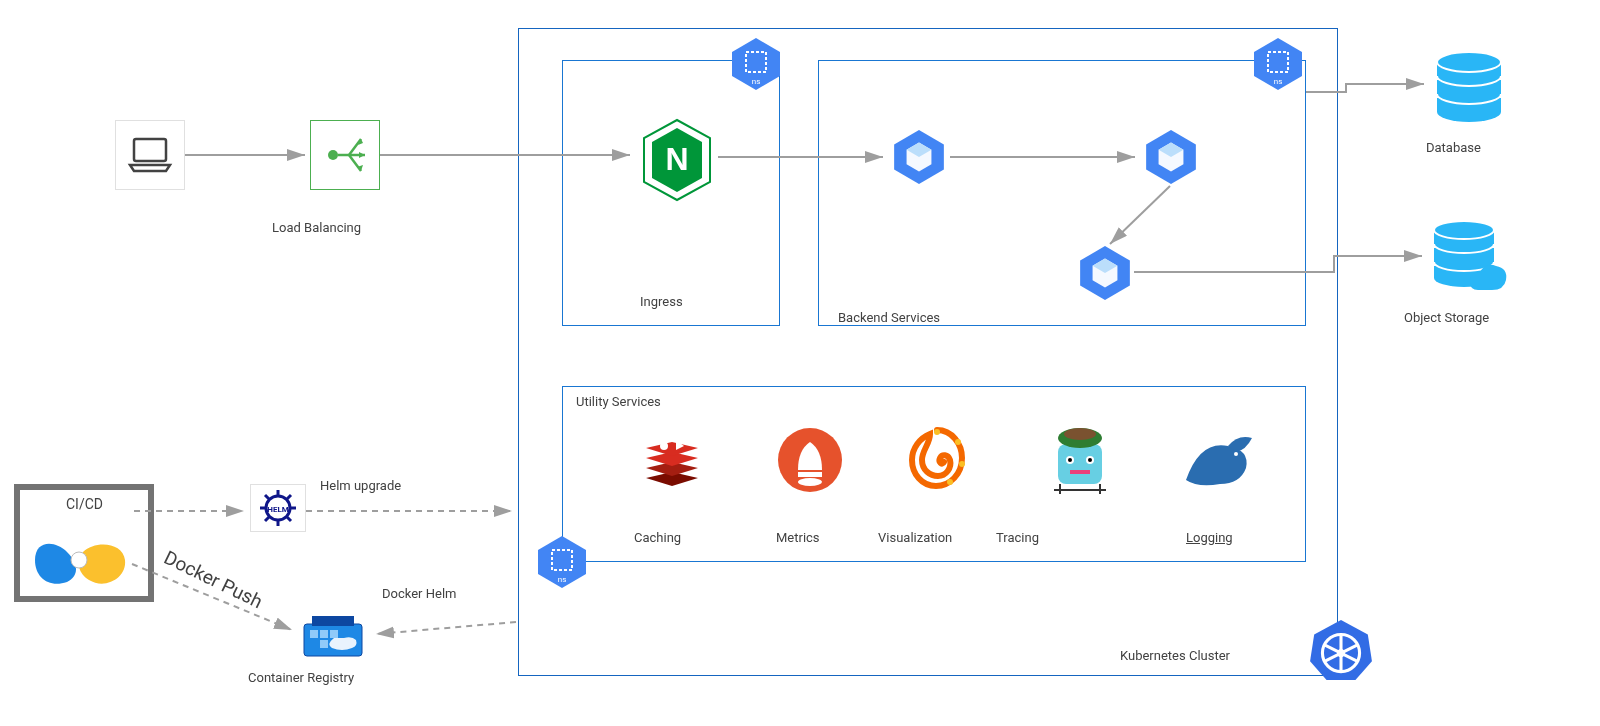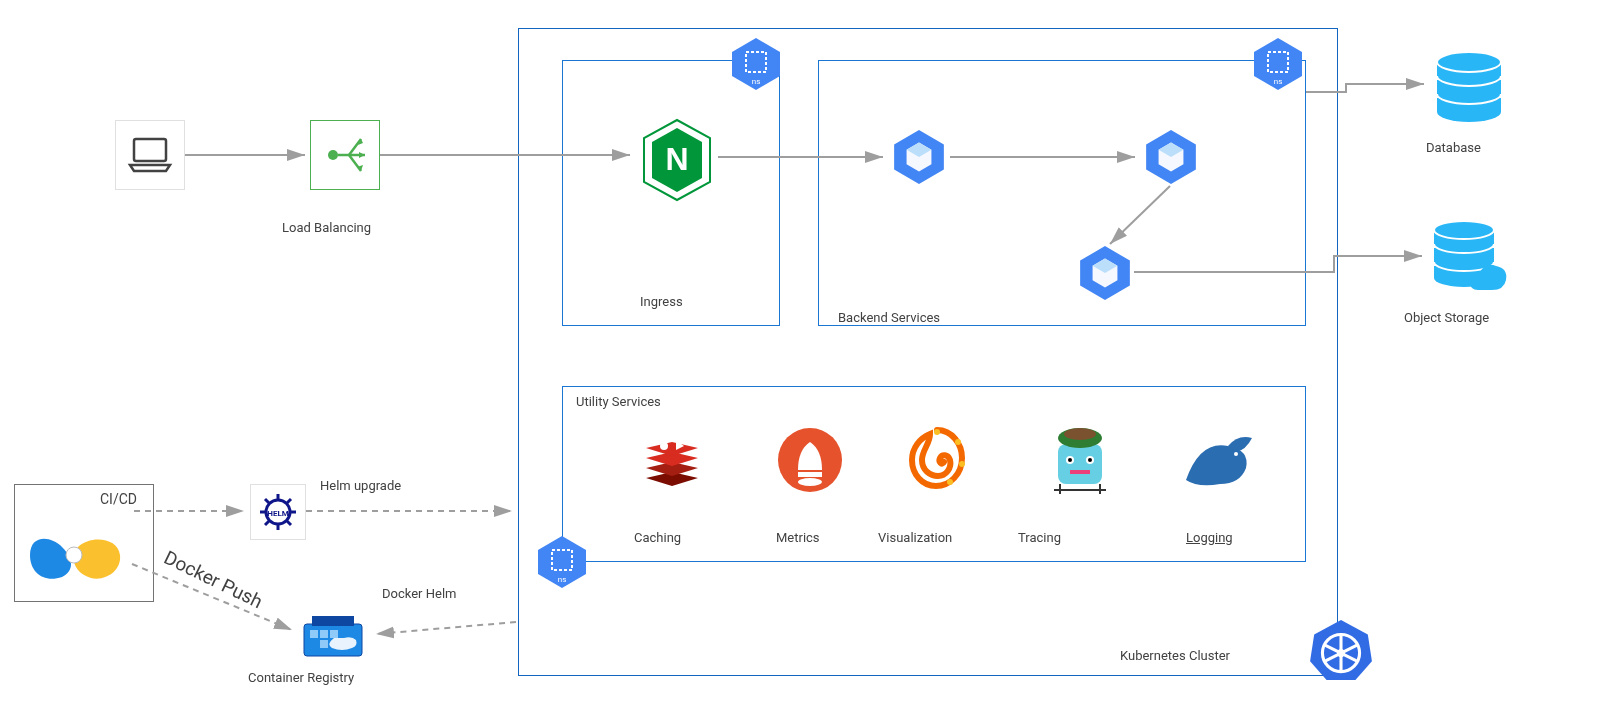--- a/index.html
+++ b/index.html
@@ -51,21 +51,21 @@
     <circle cx="14" cy="26" r="5" fill="#4caf50"></circle>
     <line x1="19" y1="26" x2="30" y2="26" stroke="#4caf50" stroke-width="2.5"></line>
     <line x1="30" y1="26" x2="42" y2="10" stroke="#4caf50" stroke-width="2.5"></line>
     <line x1="30" y1="26" x2="46" y2="26" stroke="#4caf50" stroke-width="2.5"></line>
     <line x1="30" y1="26" x2="42" y2="42" stroke="#4caf50" stroke-width="2.5"></line>
     <path d="M42 10 l-3 6 l5 -2 z" fill="#4caf50"></path>
     <path d="M46 26 l-6 -3 l0 6 z" fill="#4caf50"></path>
     <path d="M42 42 l2 -6 l-6 2 z" fill="#4caf50"></path>
   </svg>
 </div>
-<div class="label" style="left:282px; top:220px;text-align:center;">Load Balancing</div>
+<div class="label" style="left:272px; top:220px;text-align:center;">Load Balancing</div>
 
 <div class="box" style="left:518px; top:28px; width:820px; height:648px; border-color:#1565c0;"></div>
 <div class="label" style="left:1120px; top:648px; font-weight:400;">Kubernetes Cluster</div>
 
 <div style="position:absolute; left:1308px; top:618px; width:66px; height:66px;">
   <svg viewBox="0 0 64 64" width="66" height="66">
     <polygon points="32,2 58,16 62,42 46,60 18,60 2,42 6,16" fill="#326ce5"></polygon>
     <circle cx="32" cy="34" r="18" fill="none" stroke="#fff" stroke-width="3"></circle>
     <g stroke="#fff" stroke-width="3">
       <line x1="32" y1="16" x2="32" y2="52"></line>
@@ -183,21 +183,21 @@
     <circle cx="30" cy="40" r="4" fill="#fff"></circle>
       <circle cx="30" cy="40" r="2" fill="#000"></circle>
     <circle cx="50" cy="40" r="4" fill="#fff"></circle>
       <circle cx="50" cy="40" r="2" fill="#000"></circle>
     <rect x="30" y="50" width="20" height="4" fill="#ec407a"></rect>
     <line x1="14" y1="70" x2="66" y2="70" stroke="#333" stroke-width="2"></line>
     <line x1="20" y1="64" x2="20" y2="74" stroke="#333" stroke-width="2"></line>
     <line x1="60" y1="64" x2="60" y2="74" stroke="#333" stroke-width="2"></line>
   </svg>
 </div>
-<div class="label" style="left:1018px; top:530px;">Tracing</div>
+<div class="label" style="left:996px; top:530px;">Tracing</div>
 
 <div style="position:absolute; left:1180px; top:428px; width:80px; height:64px;">
   <svg viewBox="0 0 80 64">
     <path d="M6 52 Q20 12 48 18 Q70 22 66 40 Q60 56 40 56 Q18 60 6 52 Z" fill="#2a6db0"></path>
     <path d="M48 18 Q58 6 72 10 Q66 22 56 24 Z" fill="#2a6db0"></path>
     <circle cx="56" cy="26" r="2" fill="#fff"></circle>
   </svg>
 </div>
 <div class="label" style="left:1186px; top:530px;text-decoration:underline;">Logging</div>
 
@@ -221,30 +221,30 @@
     <path d="M6 30 v14 a30 9 0 0 0 60 0 v-14" fill="#29b6f6"></path>
     <path d="M6 48 v12 a30 9 0 0 0 60 0 v-12" fill="#29b6f6"></path>
     <ellipse cx="36" cy="12" rx="30" ry="9" fill="none" stroke="#fff" stroke-width="2"></ellipse>
     <path d="M6 26 a30 9 0 0 0 60 0" fill="none" stroke="#fff" stroke-width="2"></path>
     <path d="M6 44 a30 9 0 0 0 60 0" fill="none" stroke="#fff" stroke-width="2"></path>
     <path d="M52 54 q6 -10 16 -6 q12 2 10 14 q-2 10 -14 10 h-14 q-8 0 -8 -8 q0 -10 10 -10" fill="#29b6f6"></path>
   </svg>
 </div>
 <div class="label" style="left:1404px; top:310px;text-align:center;">Object Storage</div>
 
-<div style="position:absolute; left:14px; top:484px; width:140px; height:118px; border:1px solid #737373; background:#fff;padding-left:39px;">
+<div style="position:absolute; left:14px; top:484px; width:140px; height:118px; border:6px solid #737373; background:#fff;">
   <div class="label" style="position:relative; left:46px; top:6px; font-size:14px;">CI/CD</div>
   <svg width="110" height="78" viewBox="0 0 110 78" style="position:absolute; left:5px; top:30px;">
     <path d="M10 40 C10 20 30 20 42 32 C54 44 54 56 42 62 C24 68 10 58 10 40 Z" fill="#1e88e5"></path>
     <path d="M58 32 C70 20 98 22 100 40 C102 58 80 70 64 60 C54 54 50 42 58 32 Z" fill="#fbc02d"></path>
     <circle cx="54" cy="40" r="8" fill="#fff" stroke="#bbb"></circle>
   </svg>
 </div>
 
-<div class="icon-box" style="left:250px; top:484px; width:56px; height:56px;">
+<div class="icon-box" style="left:250px; top:484px; width:56px; height:48px;">
   <svg width="44" height="44" viewBox="0 0 44 44">
     <circle cx="22" cy="22" r="12" fill="none" stroke="#0f1689" stroke-width="3"></circle>
     <g stroke="#0f1689" stroke-width="3">
         <line x1="22" y1="4" x2="22" y2="10"></line>
         <line x1="22" y1="34" x2="22" y2="40"></line>
     <line x1="4" y1="22" x2="10" y2="22"></line>
         <line x1="34" y1="22" x2="40" y2="22"></line>
     <line x1="9" y1="9" x2="13" y2="13"></line>
         <line x1="31" y1="31" x2="35" y2="35"></line>
     <line x1="9" y1="35" x2="13" y2="31"></line>

